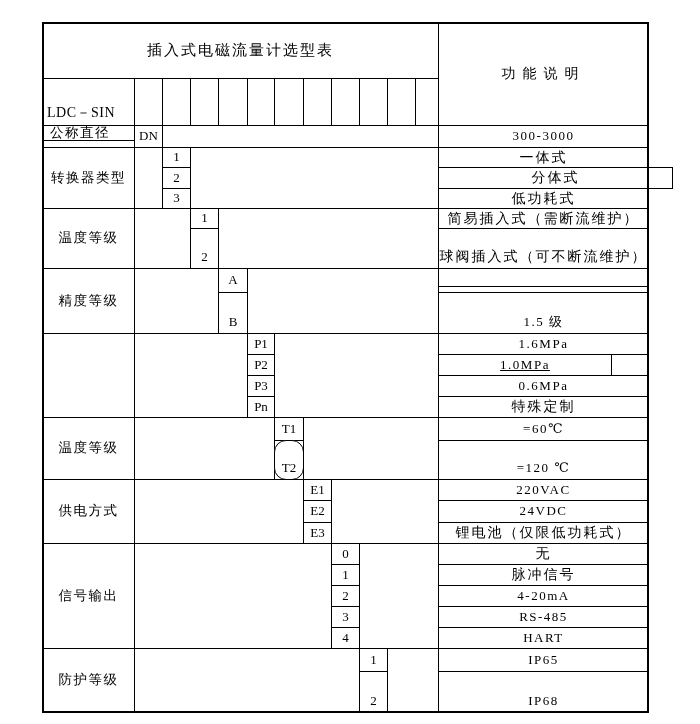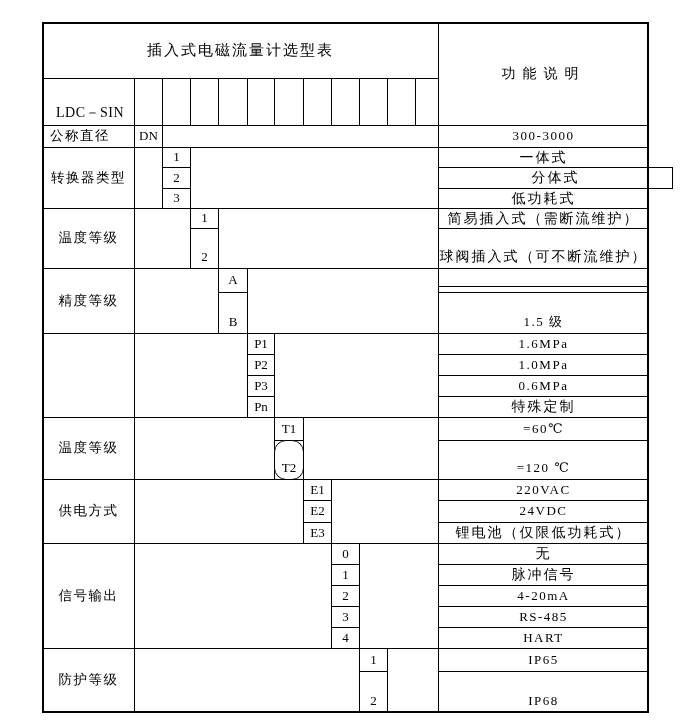--- a/index.html
+++ b/index.html
@@ -6,21 +6,21 @@
   .page{position:relative;width:700px;height:724px;background:#ffffff;overflow:hidden;
         font-family:"Liberation Serif","DejaVu Serif",serif;color:#000;}
   .cell{position:absolute;box-sizing:border-box;border:1px solid #000;background:#fff;
         display:flex;align-items:center;justify-content:center;
         font-size:14px;letter-spacing:2px;line-height:1.1;white-space:nowrap;}
   .frame{position:absolute;box-sizing:border-box;border:2px solid #000;background:transparent;pointer-events:none;}
   .title-cell{font-size:15px;letter-spacing:2px;}
   .func-header{font-size:14px;letter-spacing:7px;}
   .label{font-size:13.5px;letter-spacing:1.5px;}
   .label-left{justify-content:flex-start;padding-left:7px;}
-  .model{justify-content:flex-start;align-items:flex-end;padding-left:13px;padding-bottom:5px;
+  .model{justify-content:flex-start;align-items:flex-end;padding-left:4px;padding-bottom:5px;
          font-size:14px;letter-spacing:0.5px;}
   .code{font-size:13px;letter-spacing:0;}
   .latin{font-size:13px;letter-spacing:1.5px;}
   .bottom{align-items:flex-end;padding-bottom:4px;}
 </style>
 </head>
 <body>
 
 <div class="page">
 
@@ -32,21 +32,21 @@
   <div class="cell" style="left:190px;top:78px;width:29px;height:48px;"></div>
   <div class="cell" style="left:218px;top:78px;width:30px;height:48px;"></div>
   <div class="cell" style="left:247px;top:78px;width:28px;height:48px;"></div>
   <div class="cell" style="left:274px;top:78px;width:30px;height:48px;"></div>
   <div class="cell" style="left:303px;top:78px;width:29px;height:48px;"></div>
   <div class="cell" style="left:331px;top:78px;width:29px;height:48px;"></div>
   <div class="cell" style="left:359px;top:78px;width:29px;height:48px;"></div>
   <div class="cell" style="left:387px;top:78px;width:29px;height:48px;"></div>
   <div class="cell" style="left:415px;top:78px;width:24px;height:48px;"></div>
 
-  <div class="cell label label-left" style="left:42px;top:125px;width:93px;height:23px;">公称直径</div>
+  <div class="cell label label-left" style="left:42px;top:125px;width:93px;height:16px;">公称直径</div>
   <div class="cell code" style="left:134px;top:125px;width:29px;height:23px;">DN</div>
   <div class="cell" style="left:162px;top:125px;width:277px;height:23px;"></div>
   <div class="cell latin" style="left:438px;top:125px;width:211px;height:23px;">300-3000</div>
 
   <div class="cell label" style="left:42px;top:147px;width:93px;height:62px;">转换器类型</div>
   <div class="cell" style="left:134px;top:147px;width:29px;height:62px;"></div>
   <div class="cell code" style="left:162px;top:147px;width:29px;height:21px;">1</div>
   <div class="cell code" style="left:162px;top:167px;width:29px;height:22px;">2</div>
   <div class="cell code" style="left:162px;top:188px;width:29px;height:21px;">3</div>
   <div class="cell" style="left:190px;top:147px;width:249px;height:62px;"></div>
@@ -71,21 +71,21 @@
   <div class="cell latin bottom" style="left:438px;top:292px;width:211px;height:42px;">1.5 级</div>
 
   <div class="cell label" style="left:42px;top:333px;width:93px;height:85px;"></div>
   <div class="cell" style="left:134px;top:333px;width:114px;height:85px;"></div>
   <div class="cell code" style="left:247px;top:333px;width:28px;height:22px;">P1</div>
   <div class="cell code" style="left:247px;top:354px;width:28px;height:22px;">P2</div>
   <div class="cell code" style="left:247px;top:375px;width:28px;height:22px;">P3</div>
   <div class="cell code" style="left:247px;top:396px;width:28px;height:22px;">Pn</div>
   <div class="cell" style="left:274px;top:333px;width:165px;height:85px;"></div>
   <div class="cell latin" style="left:438px;top:333px;width:211px;height:22px;">1.6MPa</div>
-  <div class="cell latin" style="left:438px;top:354px;width:211px;height:22px;">1.0MPa</div>
+  <div class="cell latin" style="left:438px;top:354px;width:174px;height:22px;text-decoration:underline;">1.0MPa</div>
   <div class="cell latin" style="left:438px;top:375px;width:211px;height:22px;">0.6MPa</div>
   <div class="cell" style="left:438px;top:396px;width:211px;height:22px;">特殊定制</div>
 
   <div class="cell label" style="left:42px;top:417px;width:93px;height:63px;">温度等级</div>
   <div class="cell" style="left:134px;top:417px;width:141px;height:63px;"></div>
   <div class="cell code" style="left:274px;top:417px;width:30px;height:24px;">T1</div>
   <div class="cell code bottom" style="left:274px;top:440px;width:30px;height:40px;border-radius:12px;">T2</div>
   <div class="cell" style="left:303px;top:417px;width:136px;height:63px;"></div>
   <div class="cell latin" style="left:438px;top:417px;width:211px;height:24px;">=60℃</div>
   <div class="cell latin bottom" style="left:438px;top:440px;width:211px;height:40px;">=120 ℃</div>

